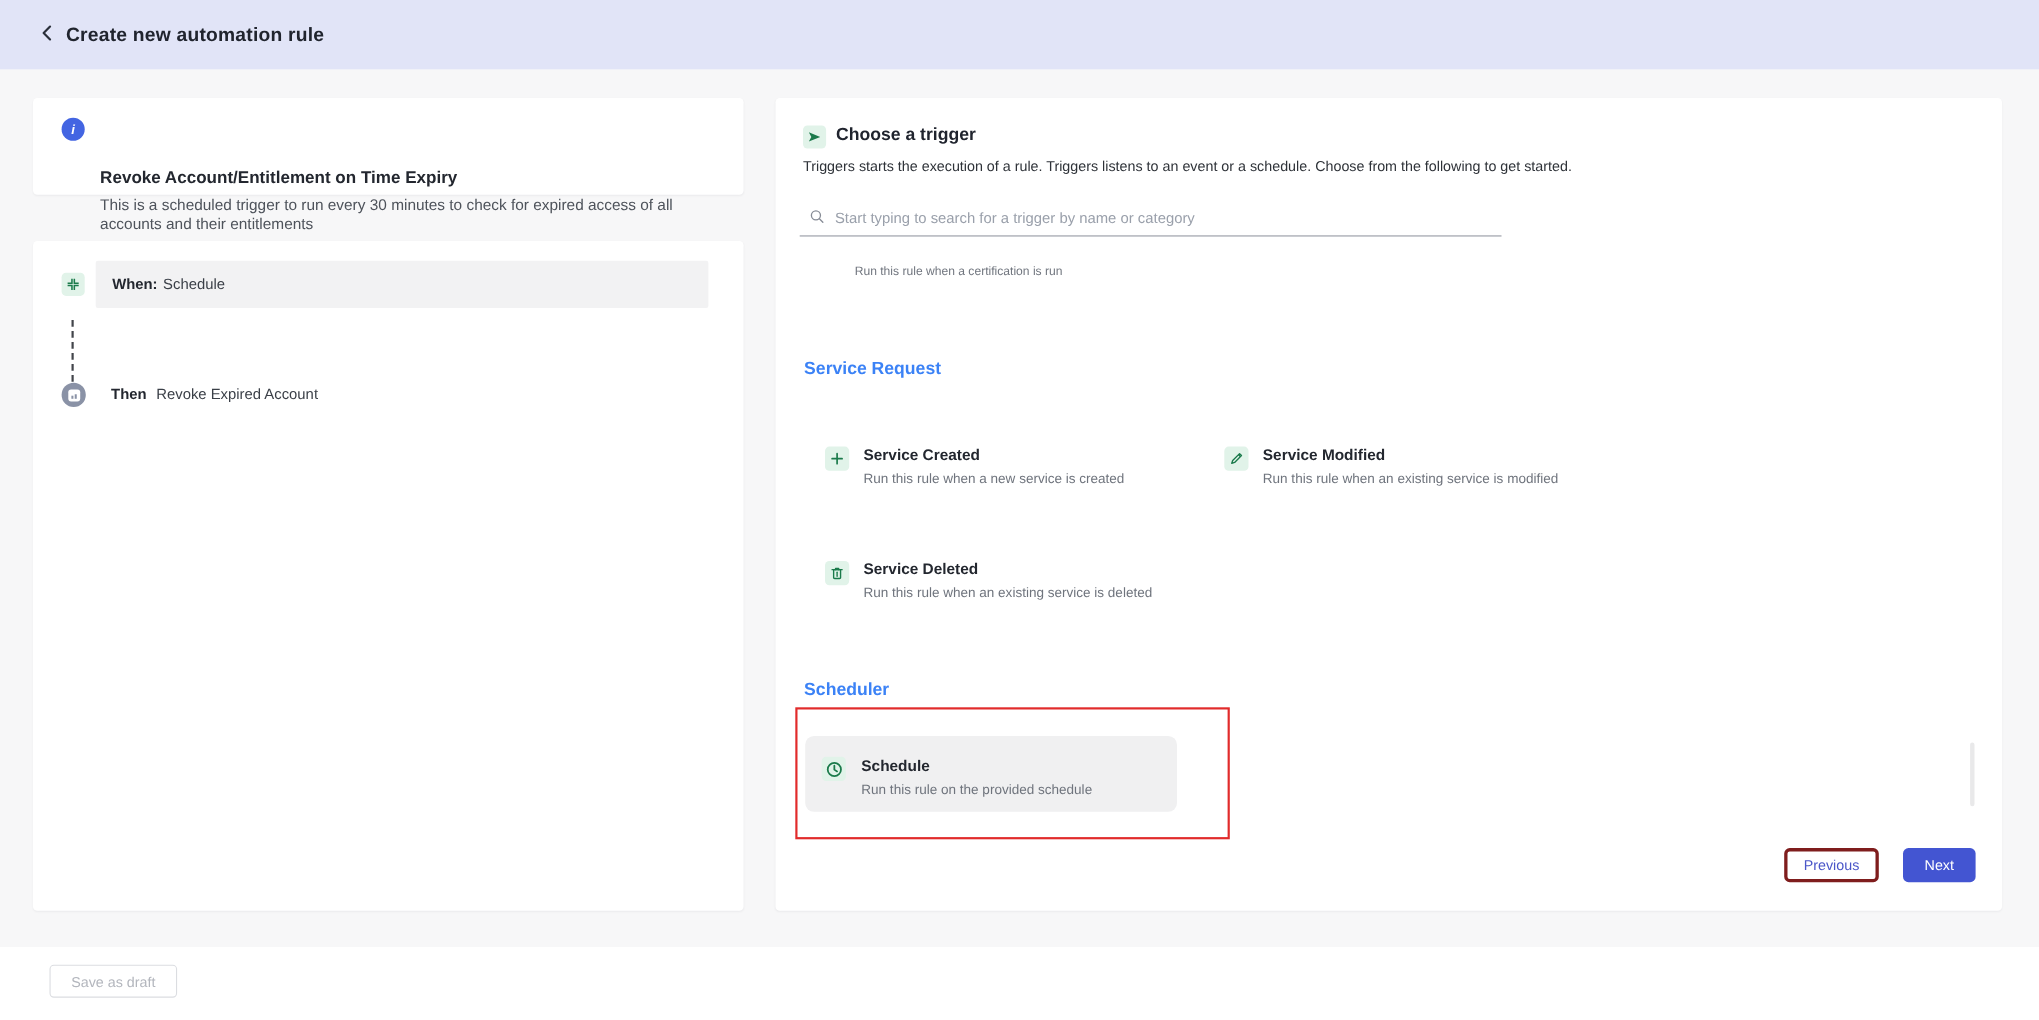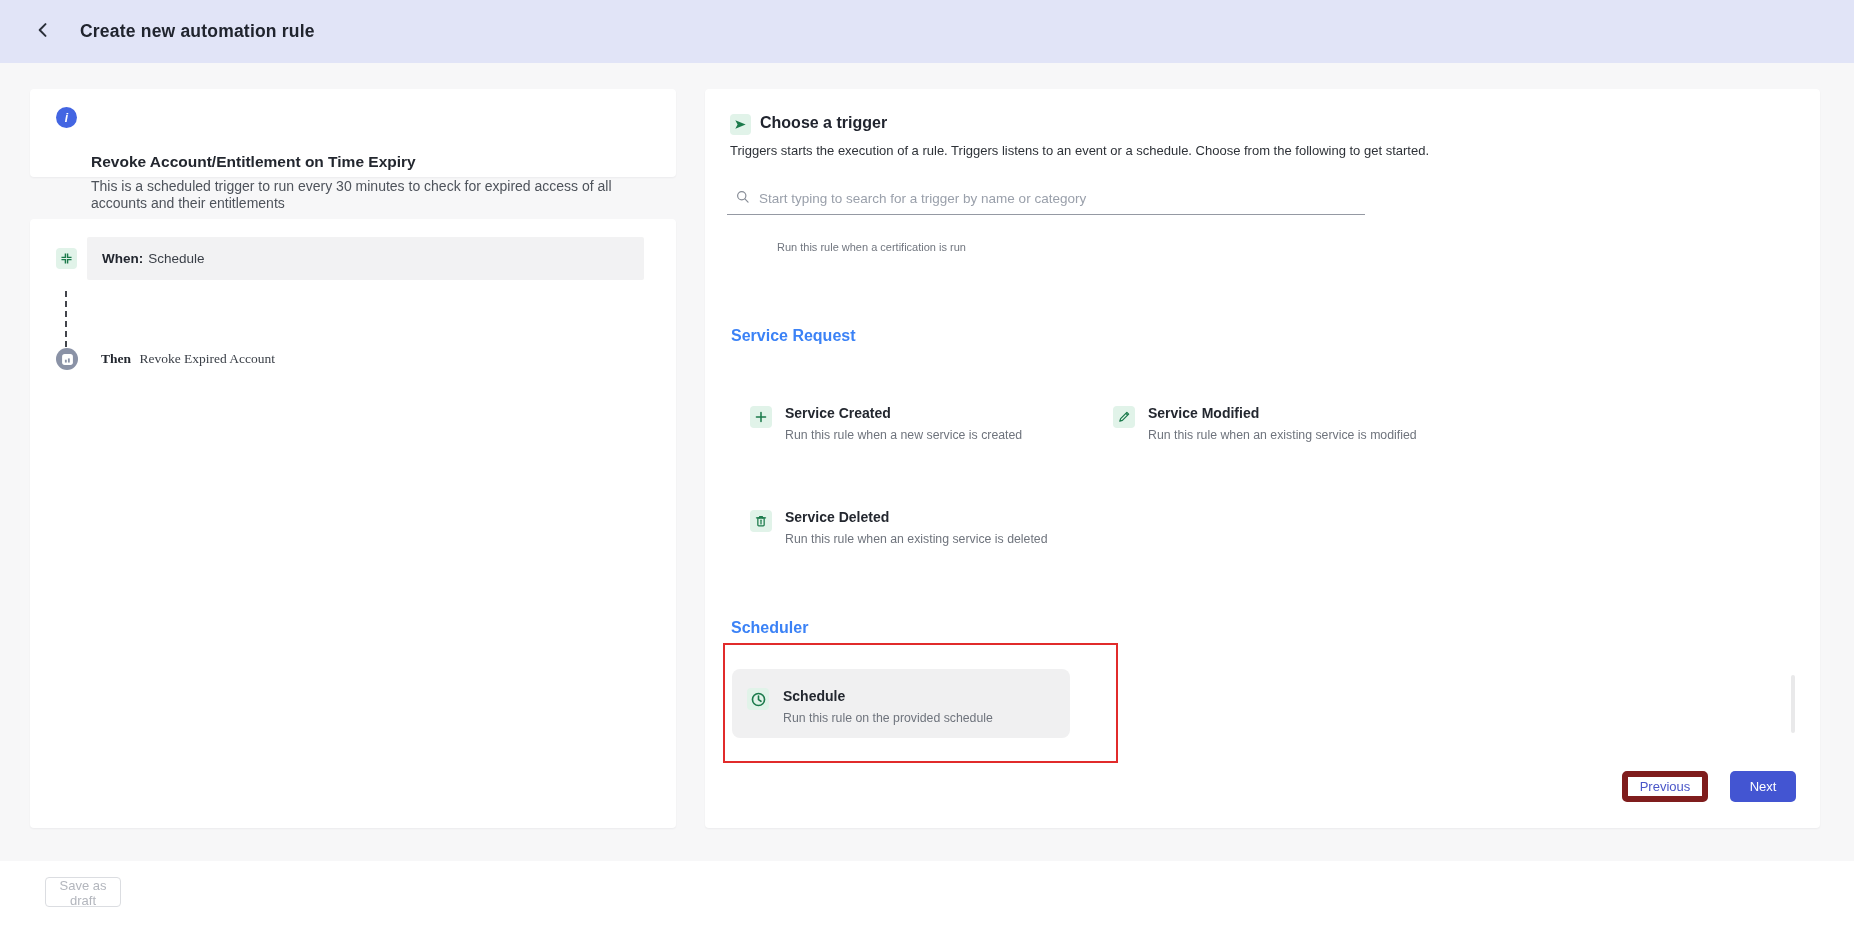--- a/index.html
+++ b/index.html
@@ -10,21 +10,21 @@
     color:#23272f;
     position:relative;
     overflow:hidden;
   }
   .screen { position:absolute; inset:0; }
 
   
   .topbar {
     position:absolute; left:0; top:0; width:1854px; height:63px;
     background:var(--header-bg,#e1e4f7);
-    display:flex; align-items:center; padding-left:26px; gap:20px;
+    display:flex; align-items:center; padding-left:26px; 
   }
   .back-btn { width:34px; height:34px; background:transparent; border:none; cursor:pointer;
     display:flex; align-items:center; justify-content:center; }
   .topbar h1 { font-size:17.5px; font-weight:700; color:#20242e; letter-spacing:.2px; }
 
   
   .card { position:absolute; background:#fff; border-radius:4px; box-shadow:0 1px 2px rgba(20,20,40,.05); }
 
   .info-card { left:30px; top:89px; width:646px; height:88px; display:flex; padding:16px 20px 0 26px; gap:14px; }
   .info-ic {
@@ -46,21 +46,21 @@
     background:#f2f2f3; border-radius:2px; display:flex; align-items:center;
     padding-left:15px; font-size:13.5px; cursor:pointer;
   }
   .lbl-b { font-weight:700; color:#23272f; }
   .lbl-v { color:#3a3f47; margin-left:5px; }
   .dash-line { position:absolute; left:35px; top:72px; height:56px; width:0; border-left:2px dashed #42454b; }
   .then-ic {
     position:absolute; left:26px; top:129px; width:22px; height:22px; border-radius:50%;
     background:var(--then-icon-gray,#8a92a6); display:flex; align-items:center; justify-content:center;
   }
-  .then-row { position:absolute; left:71px; top:132px; font-size:13.5px; cursor:pointer;font-family:Liberation Serif, serif; }
+  .then-row { position:absolute; left:71px; top:132px; font-size:13.5px; cursor:pointer; }
 
   
   .trigger-card { left:705px; top:89px; width:1115px; height:739px; }
   .tp-head-ic { position:absolute; left:25px; top:25px; }
   .tp-title { position:absolute; left:55px; top:25px; font-size:16px; font-weight:700; color:#20242e; }
   .tp-sub { position:absolute; left:25px; top:54px; font-size:13px; color:#2e3238; }
 
   .search-wrap {
     position:absolute; left:22px; top:94px; width:638px; height:32px;
     border-bottom:1.5px solid #9599a3; display:flex; align-items:center; gap:9px; padding-left:8px;
@@ -91,27 +91,27 @@
   .sched-card {
     position:absolute; left:27px; top:580px; width:338px; height:69px;
     background:#f0f0f1; border-radius:8px; display:flex; padding:19px 0 0 15px; gap:14px; cursor:pointer;
   }
   .sched-card .sq-ic { width:22px; height:22px; }
 
   .v-scrollbar { position:absolute; left:1086px; top:586px; width:4px; height:58px; background:#e9e9ea; border-radius:2px; cursor:grab; }
 
   .btn { border-radius:5px; font-size:13px; font-family:"Liberation Sans",sans-serif; font-weight:500; cursor:pointer; }
   .btn-prev { position:absolute; left:917px; top:682px; width:86px; height:31px;
-    background:#fff; border:6px solid #7f1d1d; color:#4a56c8; }
+    background:#fff; border:3px solid #7f1d1d; color:#4a56c8; }
   .btn-next { position:absolute; left:1025px; top:682px; width:66px; height:31px;
     background:var(--primary-button,#4355d2); border:none; color:#fff; }
 
   
   .footer-bar { position:absolute; left:0; top:861px; width:1854px; height:66px; background:#fff; }
-  .btn-draft { position:absolute; left:45px; top:16px; width:76px; height:30px;
+  .btn-draft { position:absolute; left:45px; top:16px; width:116px; height:30px;
     background:#fff; border:1px solid #dbdde1; border-radius:4px; color:#b3b6bd; font-size:13px; }
 </style>
 </head>
 <body>
 
 <div class="screen">
 
   <header class="topbar">
     <button class="back-btn">
       <span>

